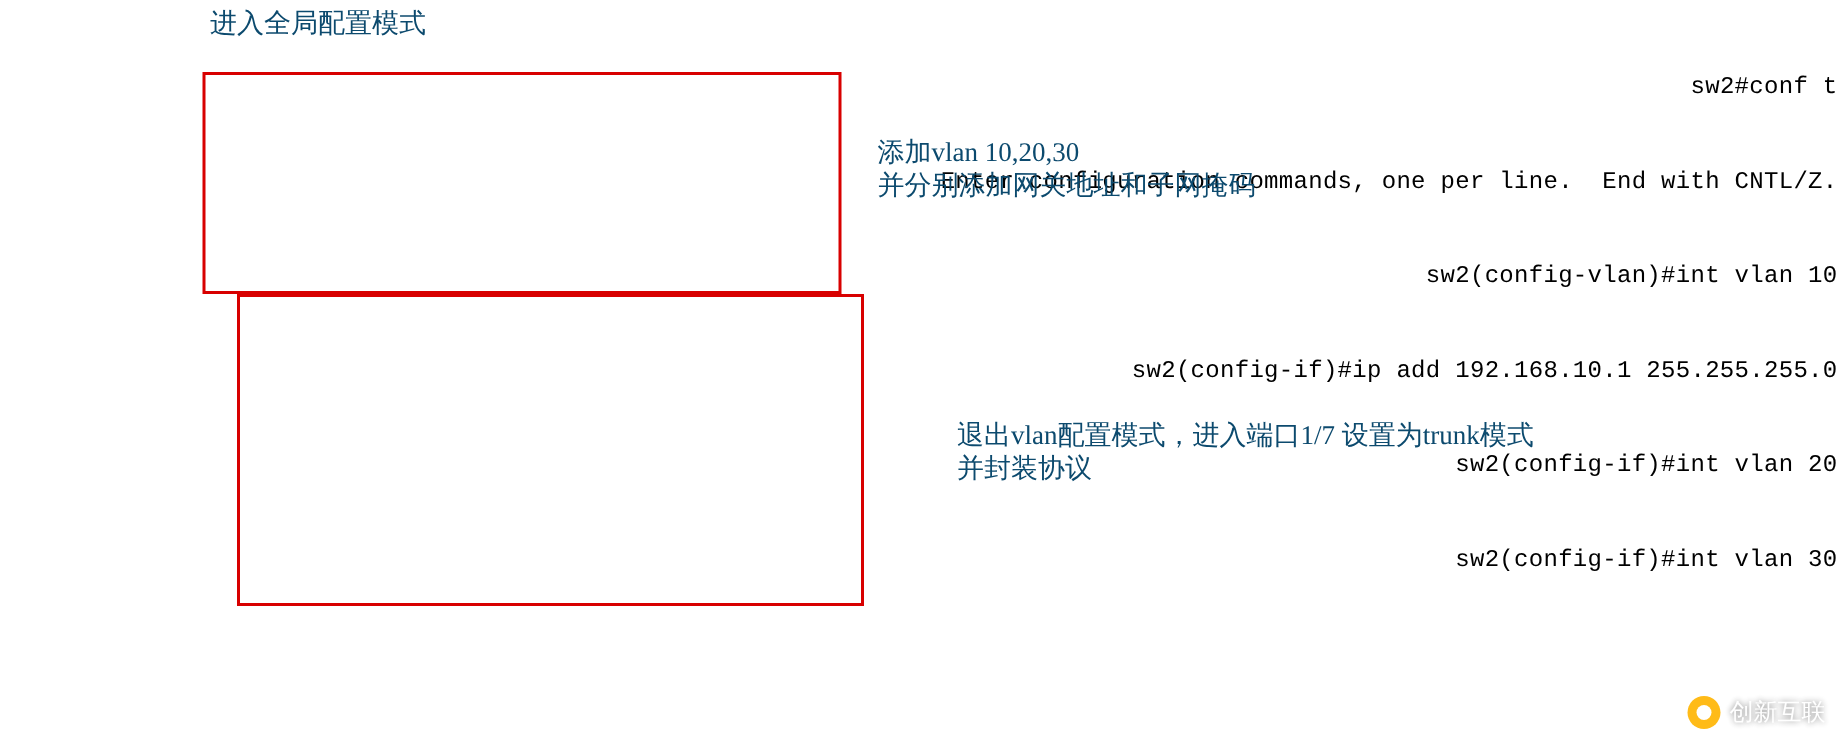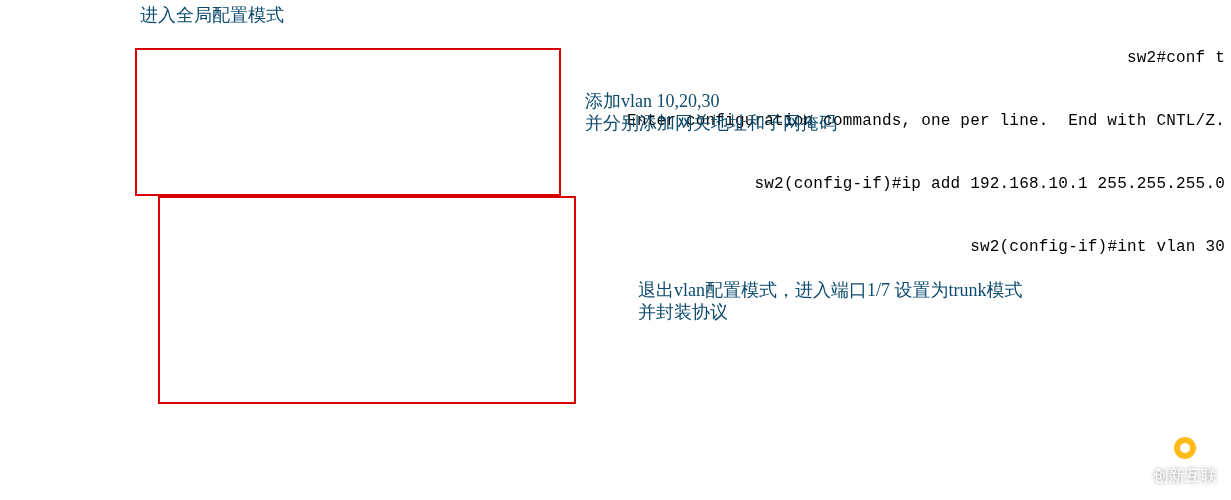--- a/index.html
+++ b/index.html
@@ -41,21 +41,20 @@
       right: 14px;
       bottom: 14px;
       display: flex;
       align-items: center;
       gap: 6px;
       color: #fff;
       font-family: SimHei, Arial, sans-serif;
       font-size: 16px;
       text-shadow: 0 0 4px rgba(0,0,0,0.6);
       opacity: 0.9;
-      flex-direction: column;
     }
     .watermark .logo {
       width: 22px;
       height: 22px;
       border-radius: 50%;
       background: #ffb400;
       position: relative;
       display: inline-block;
     }
     .watermark .logo::after{
@@ -66,21 +65,23 @@
       border-radius:50%;
       background:#fff;
     }
   </style>
 </head>
 <body>
 
 <div class="terminal">
   <div>sw2#conf t</div>
   <div>Enter configuration commands, one per line.  End with CNTL/Z.</div>
+  <div>sw2(config-vlan)#int vlan 10</div>
   <div>sw2(config-if)#ip add 192.168.10.1 255.255.255.0</div>
+  <div>sw2(config-if)#int vlan 20</div>
   <div>sw2(config-if)#int vlan 30</div>
   
   
   
   
   
   
   
   
   

